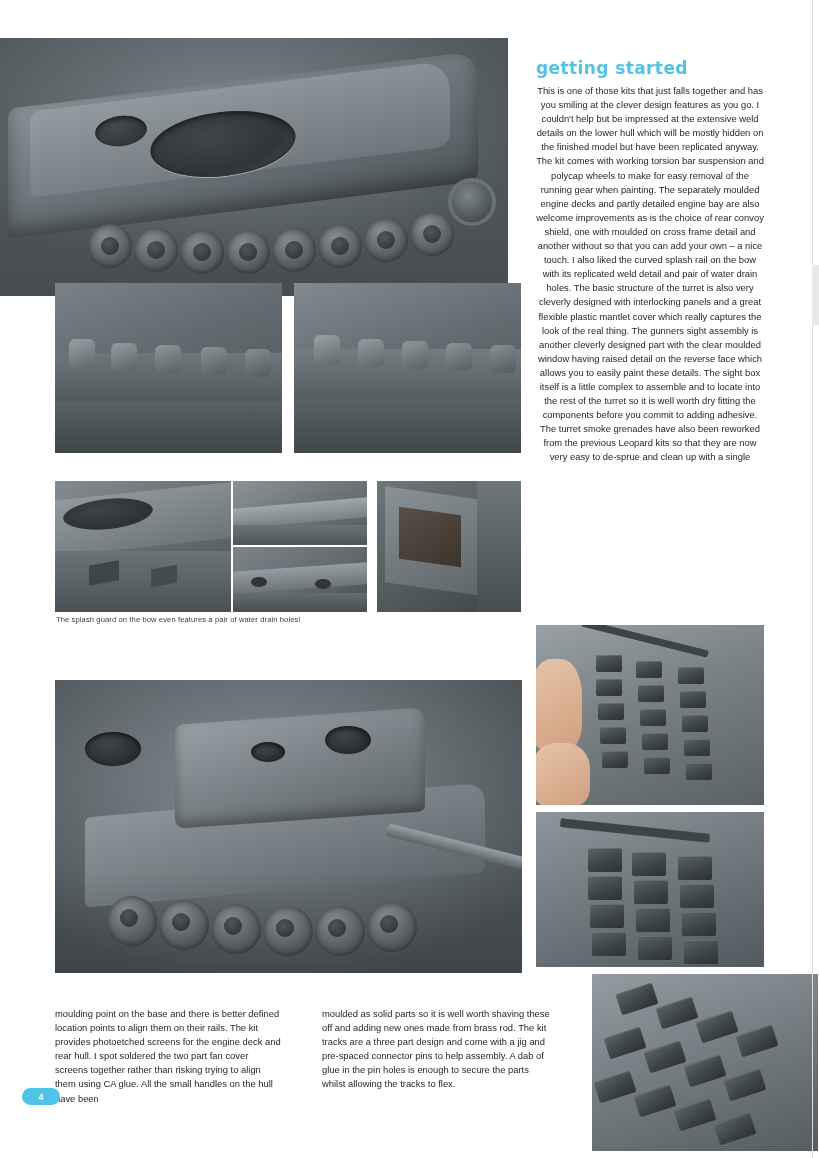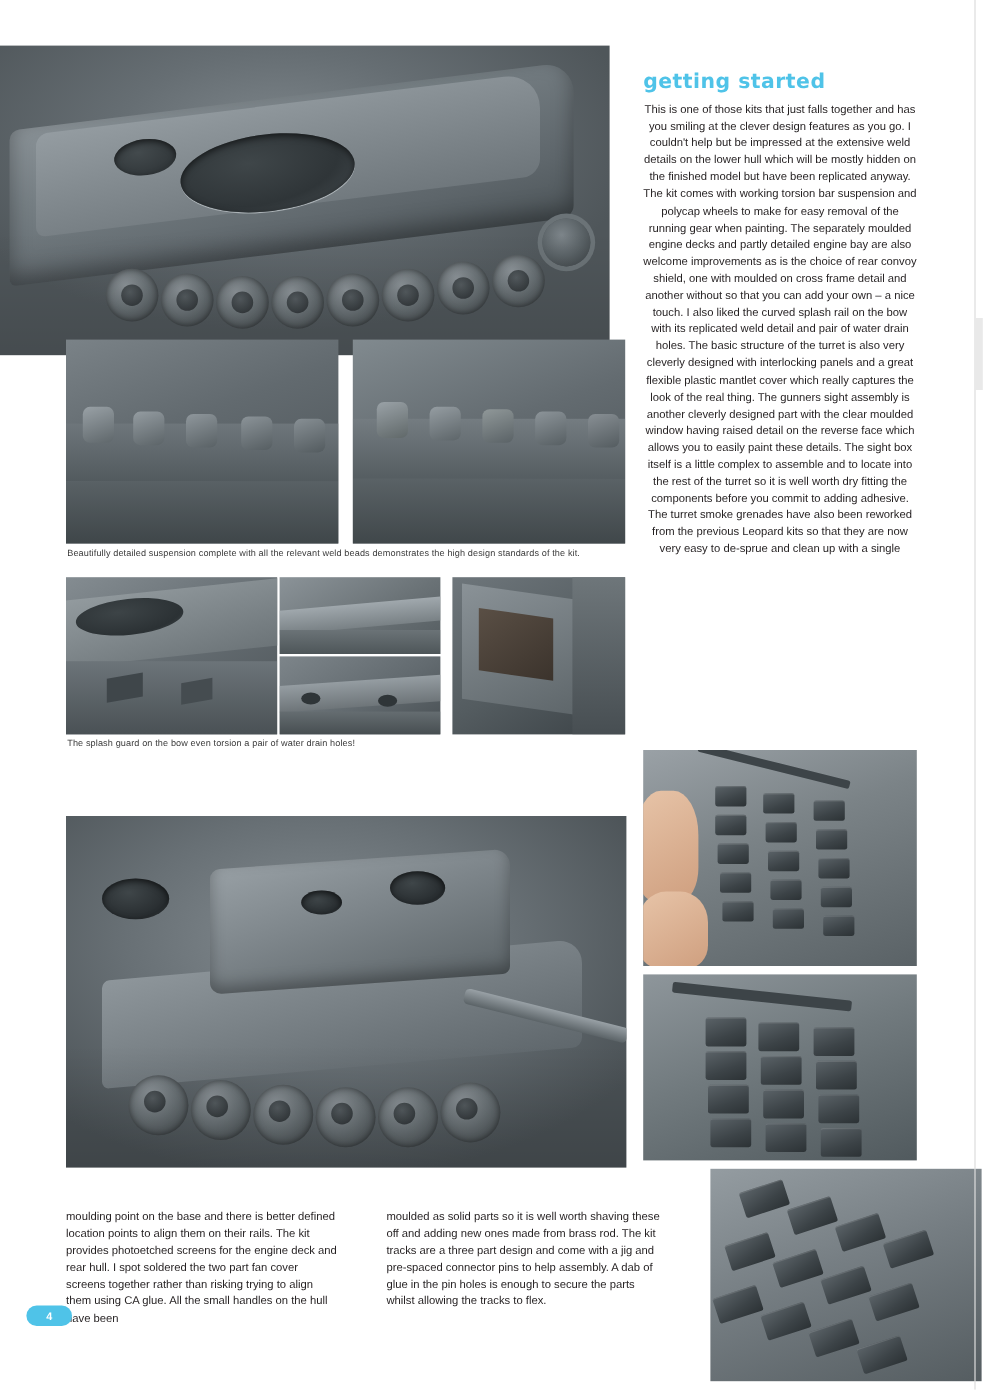--- a/index.html
+++ b/index.html
@@ -223,21 +223,20 @@
   <div class="photo sub" id="p3">
     <div style="position:absolute;left:0;top:66px;width:227px;height:50px;background:linear-gradient(180deg,#747c81,#555d61);"></div>
     <div style="position:absolute;left:20px;top:52px;width:26px;height:30px;border-radius:6px;background:linear-gradient(160deg,#9aa2a7,#606869);"></div>
     <div style="position:absolute;left:64px;top:56px;width:26px;height:28px;border-radius:6px;background:linear-gradient(160deg,#959da2,#5d6569);"></div>
     <div style="position:absolute;left:108px;top:58px;width:26px;height:28px;border-radius:6px;background:linear-gradient(160deg,#909899,#5a6266);"></div>
     <div style="position:absolute;left:152px;top:60px;width:26px;height:28px;border-radius:6px;background:linear-gradient(160deg,#8c9499,#575f63);"></div>
     <div style="position:absolute;left:196px;top:62px;width:26px;height:28px;border-radius:6px;background:linear-gradient(160deg,#888f94,#545c60);"></div>
     <div style="position:absolute;left:0;top:116px;width:227px;height:54px;background:linear-gradient(180deg,#5a6266,#40474a);"></div>
   </div>
 
-  <div class="caption" id="cap1">Beautifully detailed suspension complete with all the relevant weld beads demonstrates the high design standards of the kit.</div>
 
   <div class="photo sub" id="p4">
     <div style="position:absolute;left:-10px;top:10px;width:200px;height:56px;background:linear-gradient(170deg,#939b9f,#6b7377);transform:skewY(-6deg);border-radius:4px 14px 6px 4px;"></div>
     <div style="position:absolute;left:8px;top:18px;width:90px;height:30px;border-radius:50%;background:radial-gradient(ellipse at 40% 35%,#3d4447,#2b3134 70%,#4a5154);transform:rotate(-6deg);"></div>
     <div style="position:absolute;left:0;top:70px;width:176px;height:61px;background:linear-gradient(180deg,#6c7479,#4a5155);"></div>
     <div style="position:absolute;left:34px;top:82px;width:30px;height:20px;background:#3f464a;transform:skewY(-10deg);"></div>
     <div style="position:absolute;left:96px;top:86px;width:26px;height:18px;background:#454c50;transform:skewY(-10deg);"></div>
   </div>
 
   <div class="photo sub" id="p5">
@@ -251,21 +250,21 @@
     <div style="position:absolute;left:82px;top:32px;width:16px;height:10px;border-radius:50%;background:#2f3538;"></div>
     <div style="position:absolute;left:0;top:46px;width:134px;height:19px;background:linear-gradient(180deg,#656d71,#474e51);"></div>
   </div>
 
   <div class="photo sub" id="p7">
     <div style="position:absolute;left:8px;top:12px;width:96px;height:96px;background:linear-gradient(150deg,#8a9297,#5e666a);transform:skewY(8deg);"></div>
     <div style="position:absolute;left:22px;top:30px;width:62px;height:52px;background:linear-gradient(140deg,#5a4f45,#3b332c);transform:skewY(8deg);"></div>
     <div style="position:absolute;left:100px;top:0;width:44px;height:131px;background:linear-gradient(180deg,#6e767a,#474e52);"></div>
   </div>
 
-  <div class="caption" id="cap2">The splash guard on the bow even torsion a pair of water drain holes!</div>
+  <div class="caption" id="cap2">The splash guard on the bow even features a pair of water drain holes!</div>
 
   <div class="photo" id="p8">
     <div class="t-hull"></div>
     <div class="t-turret"></div>
     <div class="t-barrel"></div>
     <div class="t-hatch" style="left:30px;  top:52px; width:56px; height:34px;"></div>
     <div class="t-hatch" style="left:270px; top:46px; width:46px; height:28px;"></div>
     <div class="t-hatch" style="left:196px; top:62px; width:34px; height:20px;"></div>
 
     <div class="wheel" style="left:52px;  top:216px; width:50px; height:50px;"></div>

